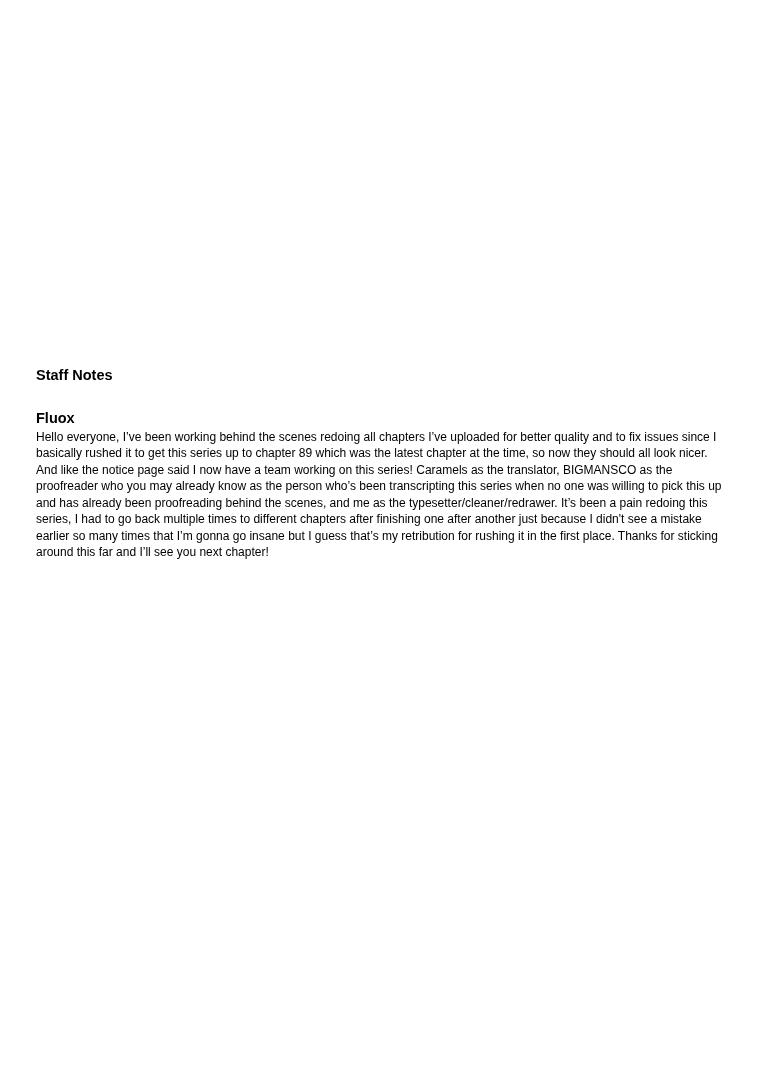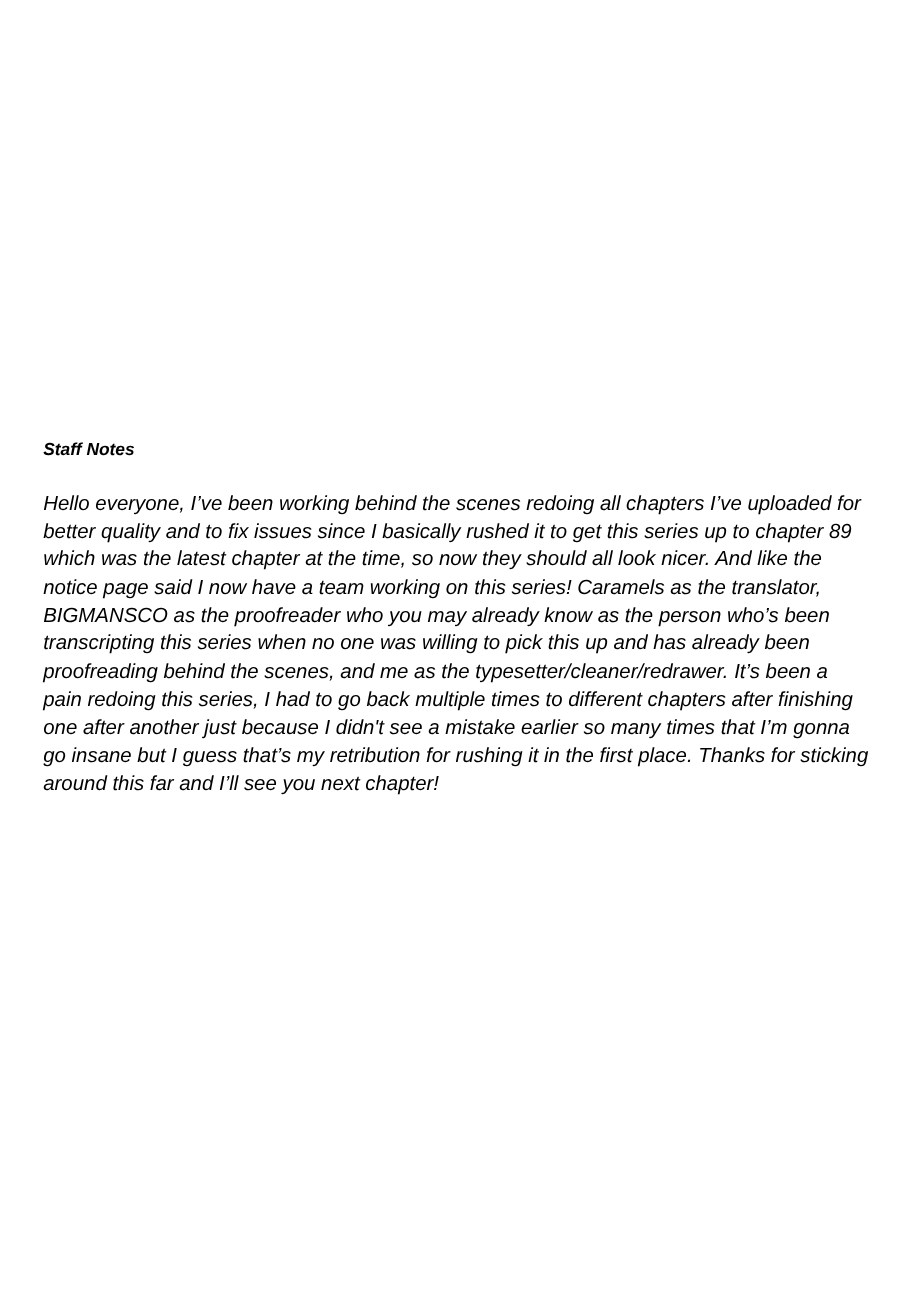--- a/index.html
+++ b/index.html
@@ -12,21 +12,20 @@
     background: #ffffff;
     font-family: "Liberation Sans", sans-serif;
     color: #000000;
     overflow: hidden;
   }
   .page {
     position: relative;
     width: 760px;
     height: 1080px;
     box-sizing: border-box;
-    font-style: italic;
   }
   .notes-block {
     position: absolute;
     left: 36px;
     top: 366px;
     width: 690px;
   }
   .notes-title {
     font-size: 14.5px;
     font-weight: bold;
@@ -39,35 +38,36 @@
   .staff-entry:last-child {
     margin-bottom: 0;
   }
   .staff-name {
     font-size: 14.5px;
     font-weight: bold;
     line-height: 1.38;
     margin: 0 0 1px 0;
   }
   .staff-text {
-    font-size: 17px;
+    font-size: 12px;
     font-weight: normal;
     line-height: 1.375;
     margin: 0;
     text-align: left;
     white-space: pre-wrap;
   }
 </style>
 </head>
 <body>
 
 <div class="page">
   <div class="notes-block">
     <p class="notes-title">Staff Notes</p>
 
     <div class="staff-entry">
+      <p class="staff-name">Fluox</p>
       <p class="staff-text">Hello everyone, I’ve been working behind the scenes redoing all chapters I’ve uploaded for better quality and to fix issues since I basically rushed it to get this series up to chapter 89 which was the latest chapter at the time, so now they should all look nicer. And like the notice page said I now have a team working on this series! Caramels as the translator, BIGMANSCO as the proofreader who you may already know as the person who’s been transcripting this series when no one was willing to pick this up and has already been proofreading behind the scenes, and me as the typesetter/cleaner/redrawer. It’s been a pain redoing this series, I had to go back multiple times to different chapters after finishing one after another just because I didn't see a mistake earlier so many times that I’m gonna go insane but I guess that’s my retribution for rushing it in the first place. Thanks for sticking around this far and I’ll see you next chapter!</p>
     </div>
 
     <div class="staff-entry">
     </div>
   </div>
 </div>
 
 </body></html>

